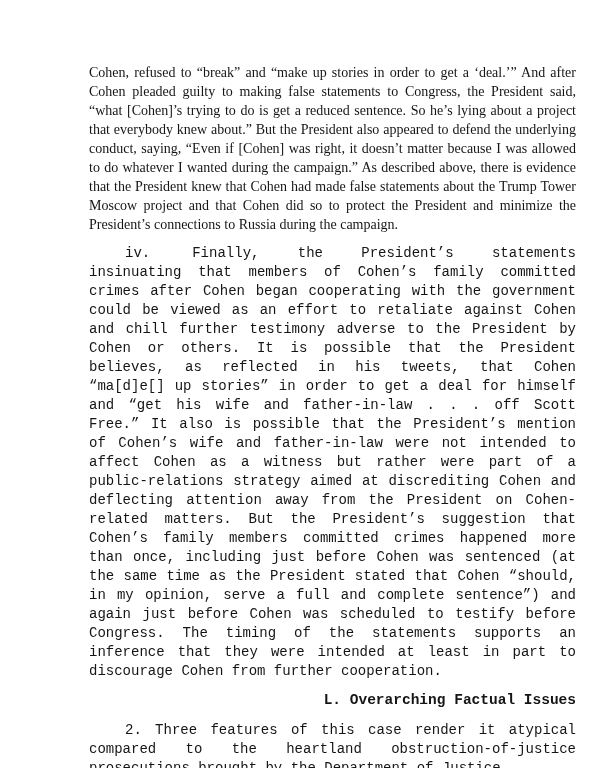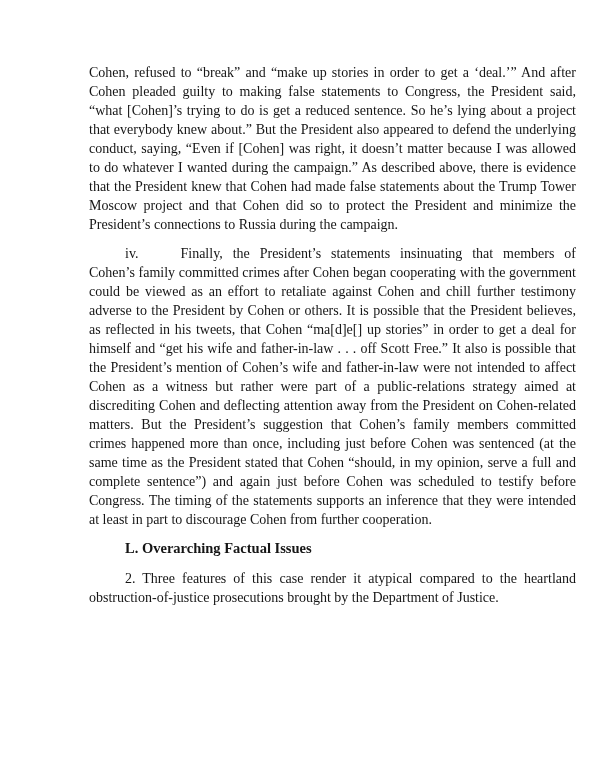--- a/index.html
+++ b/index.html
@@ -22,27 +22,28 @@
     margin-left: 32px;
   }
   p.body {
     margin: 0 0 10px 0;
     font-size: 14px;
     line-height: 19px;
     text-align: justify;
   }
   .indent {
     text-indent: 36px;
+    font-family: Liberation Mono, monospace;
   }
   h2.heading {
     margin: 3px 0 11px 0;
     font-size: 14.5px;
     line-height: 19px;
     font-weight: bold;
-    text-align: left;
+    text-align: right;
   }
   .tab-gap {
     display: inline-block;
     width: 42px;
     height: 1px;
   }
 </style>
 </head>
 <body>
 

